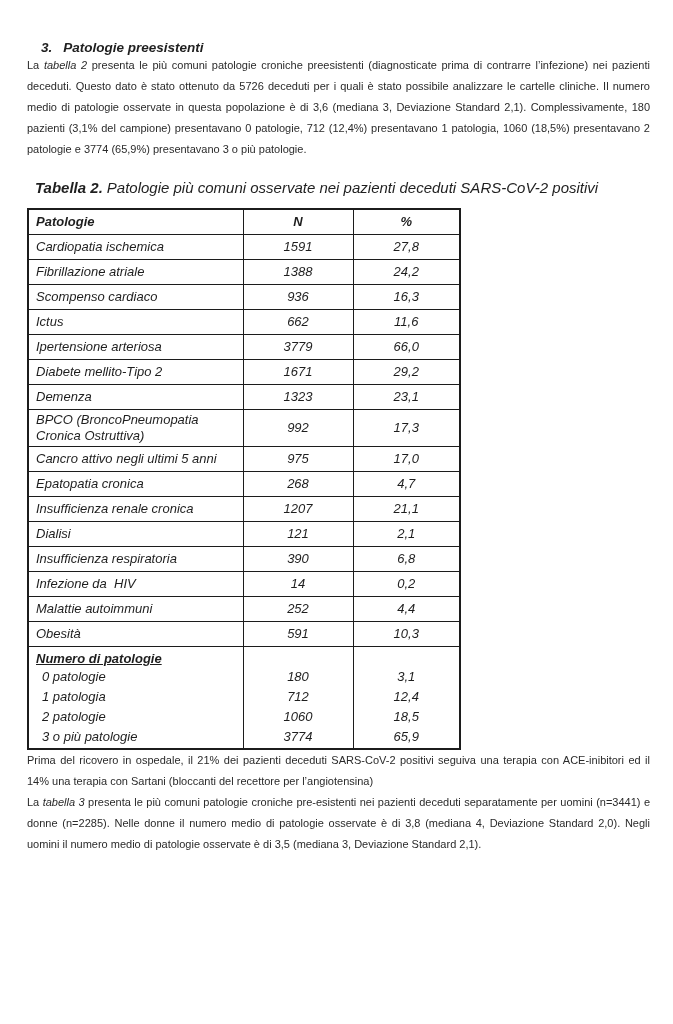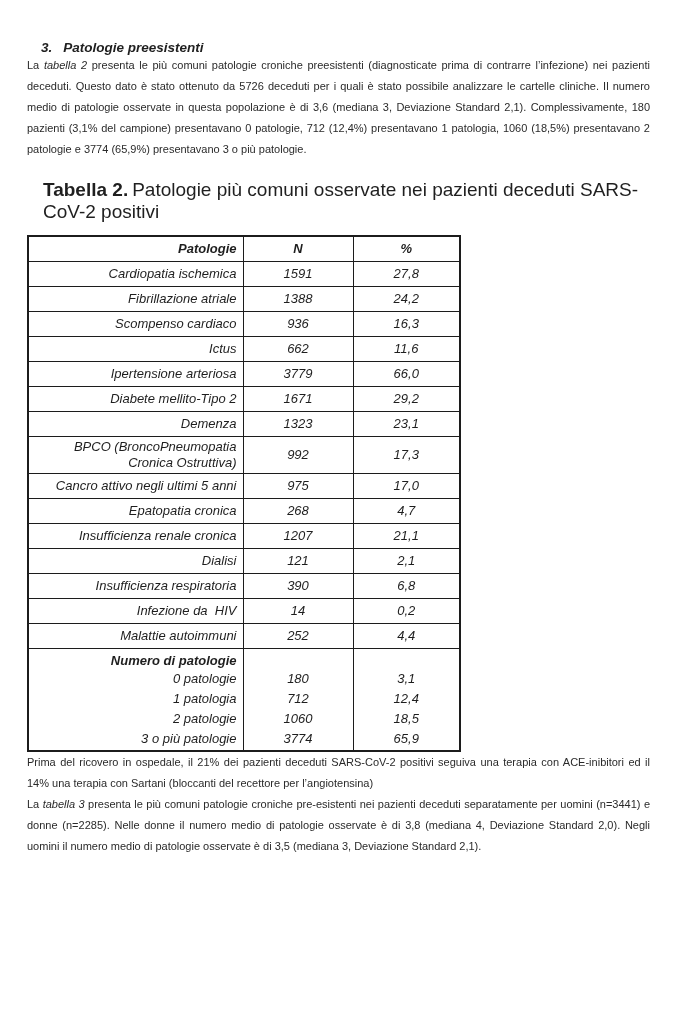--- a/index.html
+++ b/index.html
@@ -28,22 +28,23 @@
     font-size: 11px;
     line-height: 21px;
     text-align: justify;
     color: #2a2a2a;
   }
   .para1 { margin-top: 14px; }
   .para2 { margin-top: 64px; }
   .para3 { margin-top: 46px; }
   .it { font-style: italic; }
   .caption {
-    margin: 19px 0 0 16px;
-    font-size: 19px;
+    margin: 19px 0 0 8px;
+    font-size: 15px;
+    font-style: italic;
     color: #1f1f1f;
     text-align: left;
   }
   .caption-label { font-weight: bold; margin-right: 4px; }
   table.data-table {
     margin-top: 12px;
     border-collapse: collapse;
     border: 2px solid #1c1c1c;
     width: 434px;
     table-layout: fixed;
@@ -54,24 +55,24 @@
   }
   table.data-table tr { border-top: 1px solid #1c1c1c; }
   table.data-table thead tr { border-top: none; }
   table.data-table th, table.data-table td {
     border-left: 1px solid #1c1c1c;
     padding: 2px 6px;
     vertical-align: middle;
   }
   table.data-table th:first-child, table.data-table td:first-child { border-left: none; }
   table.data-table thead th { font-weight: bold; height: 20px; }
-  .col-label { text-align: right; padding-left: 7px !important; white-space: pre-wrap; }
+  .col-label { text-align: left; padding-left: 7px !important; white-space: pre-wrap; }
   .col-num { text-align: center; }
   tbody#table-body td { height: 20px; margin-left: 40px; }
-  tr.group-title-row { border-top: 1px solid #1c1c1c; }
+  tr.group-title-row { border-top: 1px solid #1c1c1c; text-decoration: underline; }
   tr.group-title-row td { height: 17px; padding-top: 3px; padding-bottom: 1px; }
   tr.group-title-row .col-label { font-weight: bold; }
   tr.sub-row { border-top: none !important; }
   tr.sub-row td { height: 16px; padding-top: 1px; padding-bottom: 3px; }
   tr.sub-row .col-label { padding-left: 13px !important; }
 </style>
 </head>
 <body>
 
 <div class="page">
@@ -167,20 +168,25 @@
         <tr>
     <td class="col-label">Infezione da  HIV</td>
     <td class="col-num">14</td>
     <td class="col-num">0,2</td>
   </tr>
         <tr>
     <td class="col-label">Malattie autoimmuni</td>
     <td class="col-num">252</td>
     <td class="col-num">4,4</td>
   </tr>
+        <tr>
+    <td class="col-label">Obesità</td>
+    <td class="col-num">591</td>
+    <td class="col-num">10,3</td>
+  </tr>
       </tbody>
     <tbody id="footer-body">
       <tr class="group-title-row">
         <td class="col-label">Numero di patologie</td>
         <td class="col-num"></td>
         <td class="col-num"></td>
       </tr>
     <tr class="sub-row">
     <td class="col-label">0 patologie</td>
     <td class="col-num">180</td>

